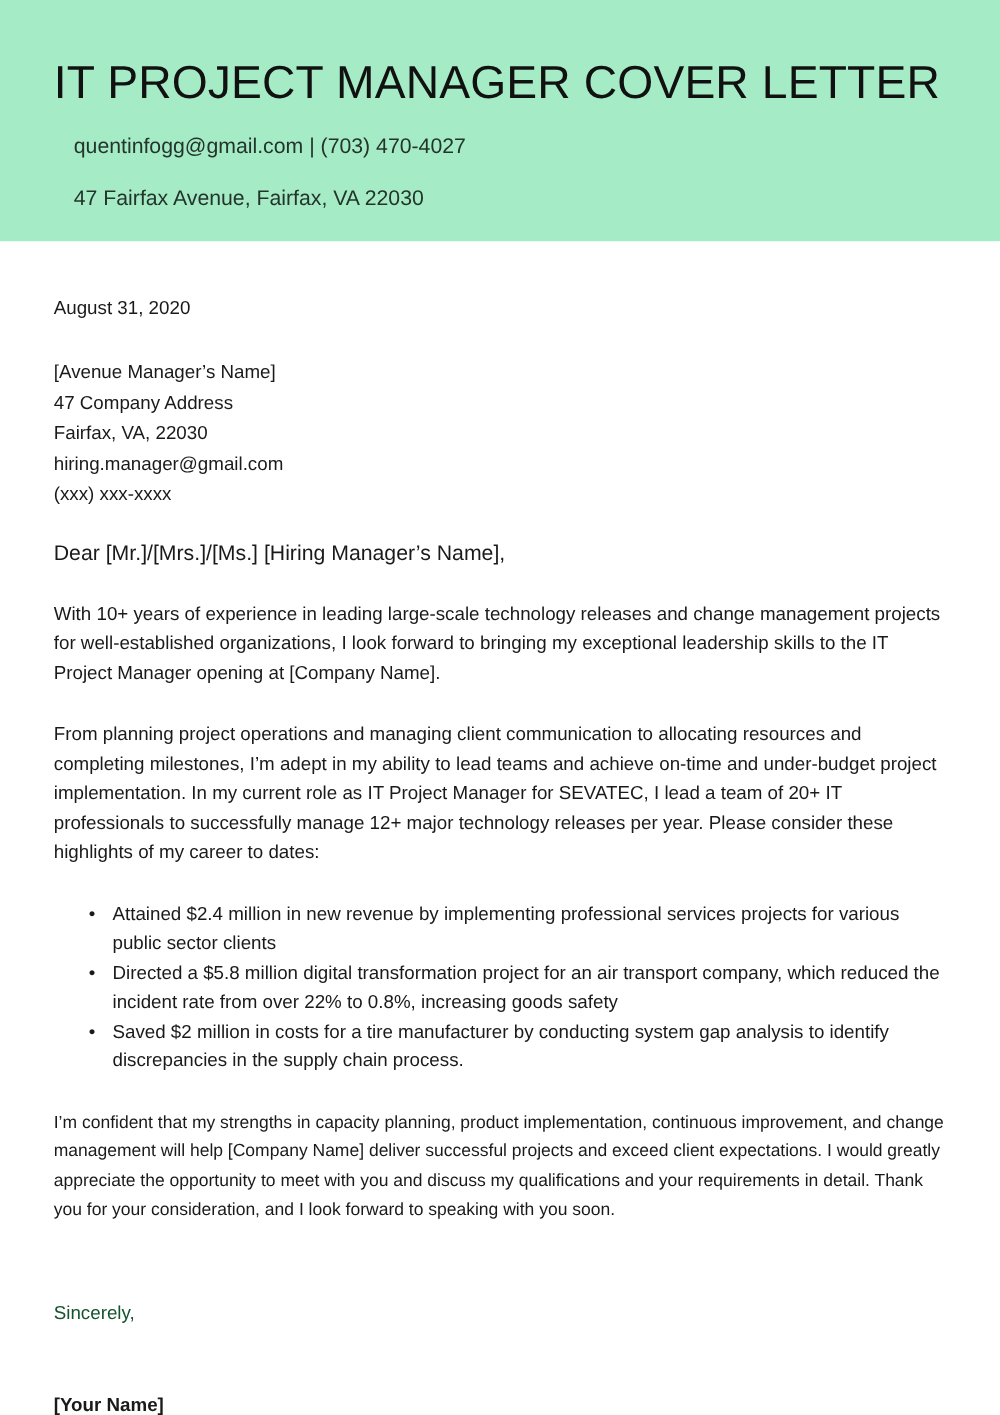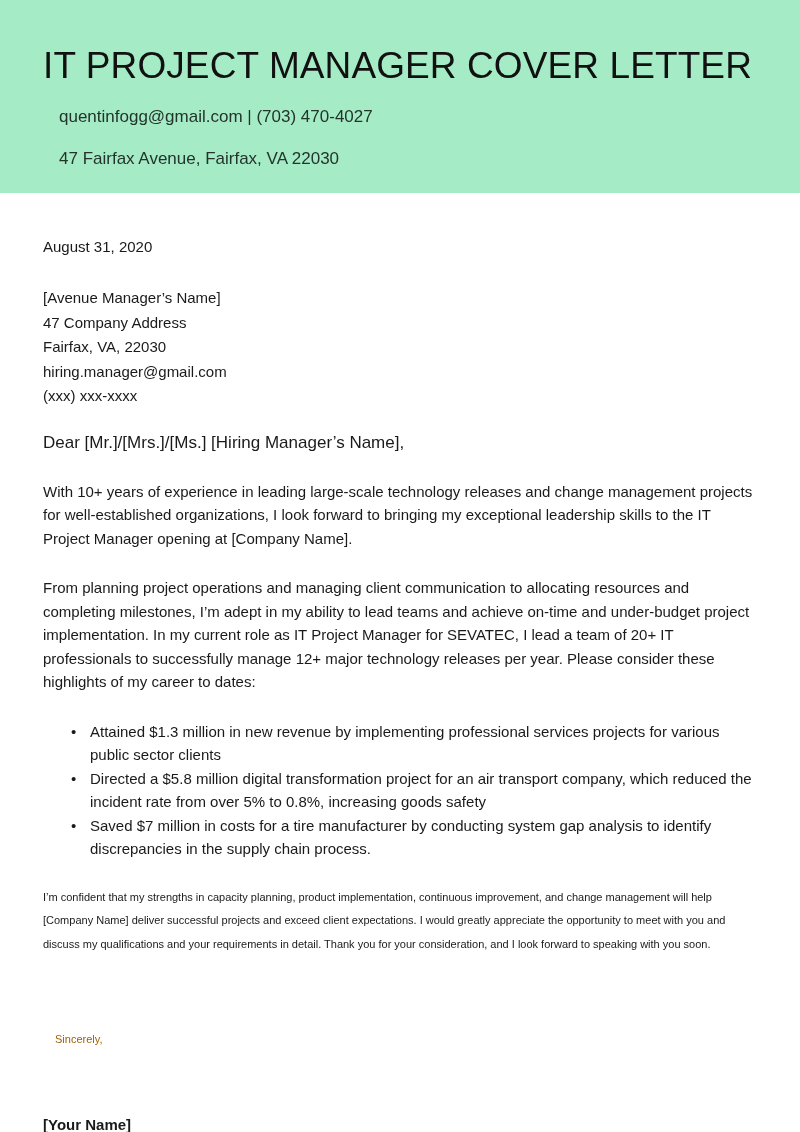--- a/index.html
+++ b/index.html
@@ -116,33 +116,33 @@
   .achievement-item .bullet-dot {
     position: absolute;
     left: 28px;
     top: 0;
     font-size: 15px;
     line-height: 23.5px;
     color: #1a1a1a;
   }
 
   .closing-paragraph {
-    font-size: 11px;
+    font-size: 14px;
     line-height: 23.5px;
     color: #1a1a1a;
     margin: 0;
     padding-top: 25px;
     max-width: 720px;
   }
 
   .signoff {
-    font-size: 11px;
-    line-height: 22px;
-    color: #a16207;
-    margin: 12px;
+    font-size: 15px;
+    line-height: 22px;
+    color: #14532d;
+    margin: 0;
     padding-top: 60px;
   }
 
   .signature-name {
     font-size: 15px;
     line-height: 22px;
     color: #1a1a1a;
     margin: 0;
     padding-top: 52px;
     font-weight: bold;
@@ -173,29 +173,29 @@
 
     <p class="salutation">Dear [Mr.]/[Mrs.]/[Ms.] [Hiring Manager’s Name],</p>
 
     <p class="body-paragraph">With 10+ years of experience in leading large-scale technology releases and change management projects for well-established organizations, I look forward to bringing my exceptional leadership skills to the IT Project Manager opening at [Company Name].</p>
 
     <p class="body-paragraph">From planning project operations and managing client communication to allocating resources and completing milestones, I’m adept in my ability to lead teams and achieve on-time and under-budget project implementation. In my current role as IT Project Manager for SEVATEC, I lead a team of 20+ IT professionals to successfully manage 12+ major technology releases per year. Please consider these highlights of my career to dates:</p>
 
     <ul class="achievements">
       <li class="achievement-item">
         <span class="bullet-dot">•</span>
-        <span>Attained $1.3 million in new revenue by implementing professional services projects for various public sector clients</span>
+        <span>Attained $2.4 million in new revenue by implementing professional services projects for various public sector clients</span>
       </li>
       <li class="achievement-item">
         <span class="bullet-dot">•</span>
-        <span>Directed a $5.8 million digital transformation project for an air transport company, which reduced the incident rate from over 5% to 0.8%, increasing goods safety</span>
+        <span>Directed a $5.8 million digital transformation project for an air transport company, which reduced the incident rate from over 22% to 0.8%, increasing goods safety</span>
       </li>
       <li class="achievement-item">
         <span class="bullet-dot">•</span>
-        <span>Saved $7 million in costs for a tire manufacturer by conducting system gap analysis to identify discrepancies in the supply chain process.</span>
+        <span>Saved $2 million in costs for a tire manufacturer by conducting system gap analysis to identify discrepancies in the supply chain process.</span>
       </li>
     </ul>
 
     <p class="closing-paragraph">I’m confident that my strengths in capacity planning, product implementation, continuous improvement, and change management will help [Company Name] deliver successful projects and exceed client expectations. I would greatly appreciate the opportunity to meet with you and discuss my qualifications and your requirements in detail. Thank you for your consideration, and I look forward to speaking with you soon.</p>
 
     <p class="signoff">Sincerely,</p>
 
     <p class="signature-name">[Your Name]</p>
 
   </main>

